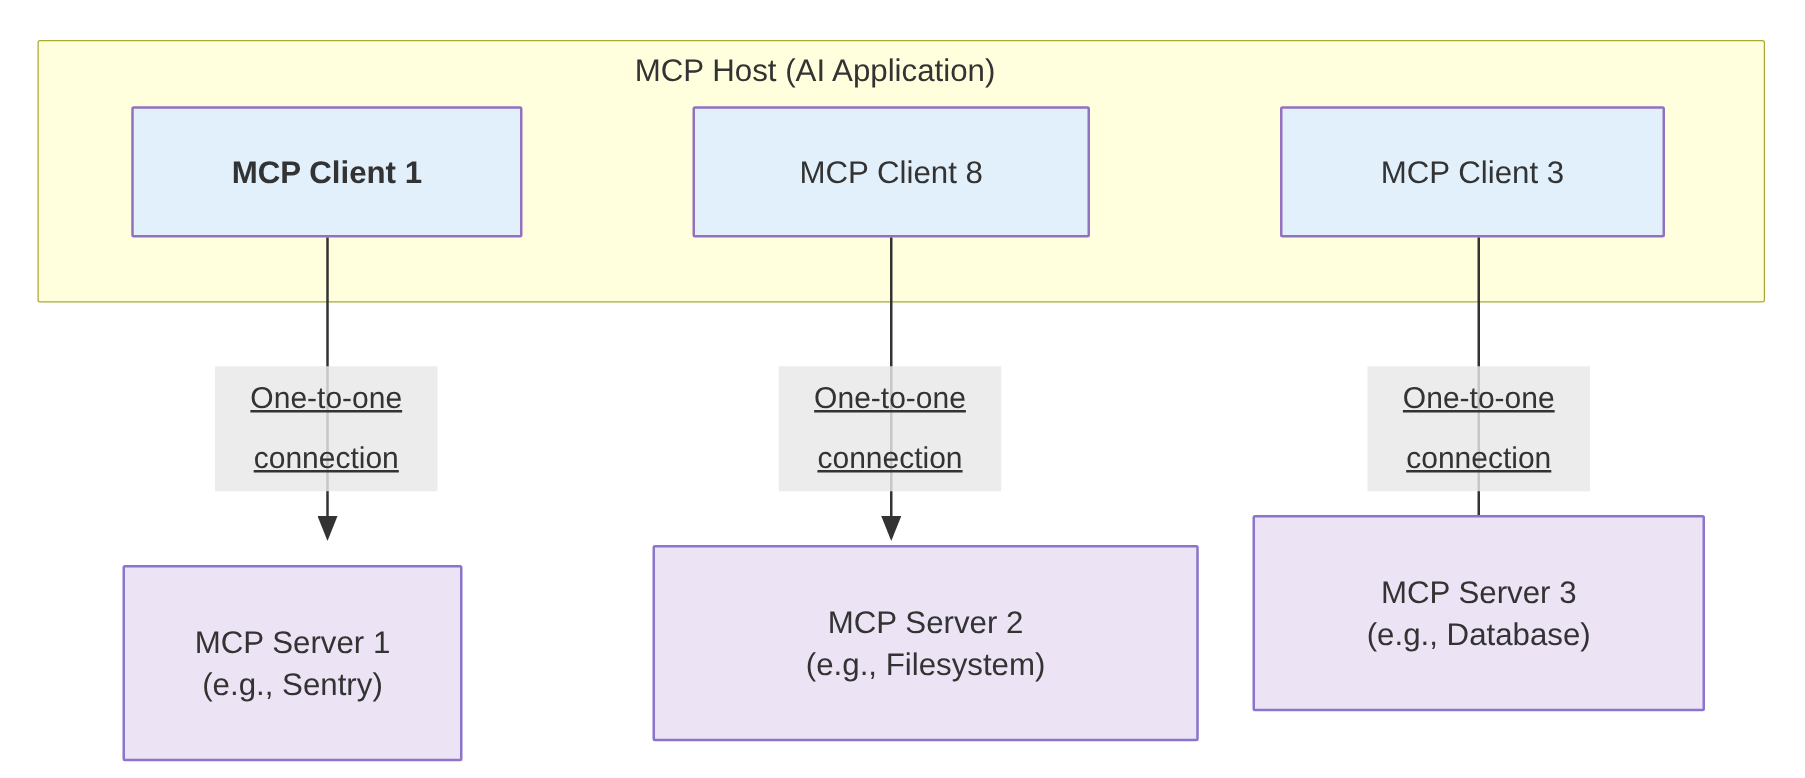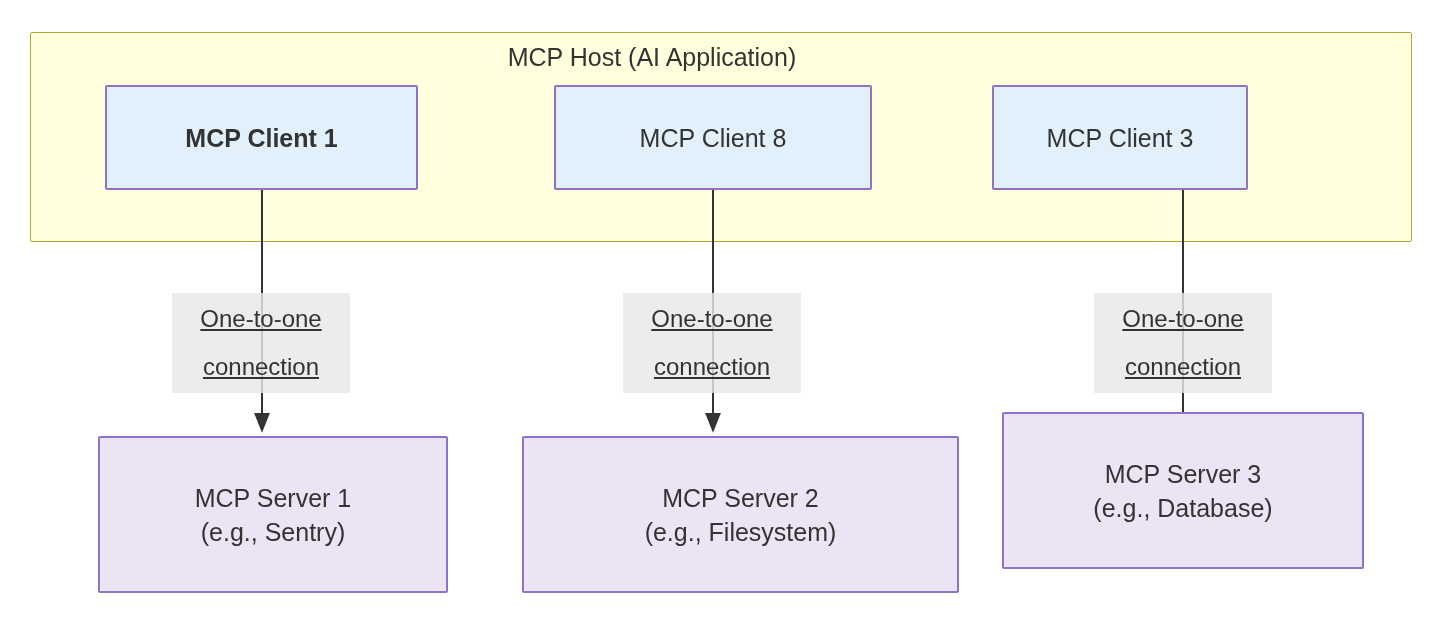--- a/index.html
+++ b/index.html
@@ -64,24 +64,24 @@
     border: 2px solid #9370c0;
   }
   .server {
     background: #ece3f5;
     border: 2px solid #8a74cc;
   }
 
   
   .client-1 { left: 105px; top: 85px;  width: 313px; height: 105px; font-weight: bold; }
   .client-2 { left: 554px; top: 85px;  width: 318px; height: 105px; }
-  .client-3 { left: 992px; top: 85px; width: 256px; height: 105px; }
+  .client-3 { left: 1024px; top: 85px; width: 308px; height: 105px; }
 
   
-  .server-1 { left: 98px;  top: 436px; width: 350px; height: 157px; }
+  .server-1 { left: 98px;  top: 452px; width: 272px; height: 157px; }
   .server-2 { left: 522px; top: 436px; width: 437px; height: 157px; }
   .server-3 { left: 1002px; top: 412px; width: 362px; height: 157px; }
 
   
   #edges {
     position: absolute;
     left: 0;
     top: 0;
     width: 1444px;
     height: 622px;

